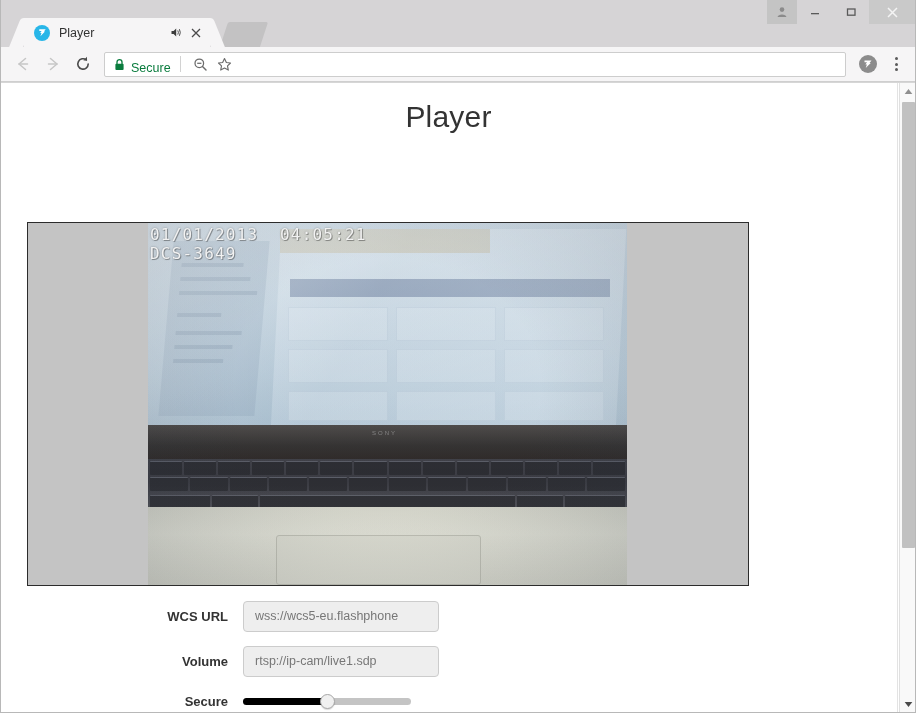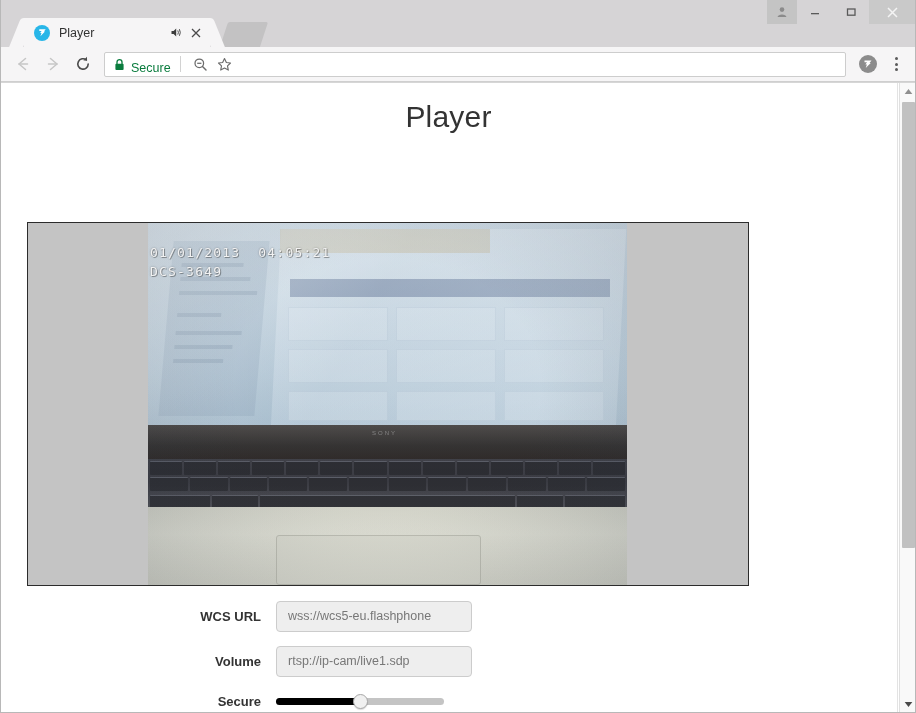--- a/index.html
+++ b/index.html
@@ -318,39 +318,39 @@
   .v-vignette {
     position: absolute; left: 0; top: 0; width: 479px; height: 362px;
     background: radial-gradient(ellipse at 50% 45%, rgba(0,0,0,0) 45%, rgba(20,30,45,0.20) 100%);
   }
   .v-fog {
     position: absolute; left: 0; top: 0; width: 479px; height: 362px;
     background: linear-gradient(to bottom, rgba(222,232,240,0.30) 0%, rgba(222,232,240,0.10) 55%, rgba(225,228,222,0.16) 100%);
   }
   .osd {
     position: absolute;
-    left: 2px; top: 20px;
+    left: 2px; top: 2px;
     font-family: "DejaVu Sans Mono", monospace;
-    font-size: 13px;
+    font-size: 16px;
     color: #f2f2f2;
     letter-spacing: 1.2px;
     text-shadow: 0 0 2px rgba(0,0,0,0.35), 1px 1px 0 rgba(40,40,40,0.35);
     line-height: 19px;
     white-space: pre;
   }
 
   
   .form { position: absolute; left: 0; top: 518px; width: 898px; }
   .frow {
     display: flex;
     align-items: center;
     margin-bottom: 14px;
   }
   .flabel {
-    width: 276px;
+    width: 243px;
     text-align: right;
     padding-right: 15px;
     font-size: 13px;
     font-weight: bold;
     color: #333333;
   }
   .finput {
     width: 196px;
     height: 31px;
     background: #eeeeee;

